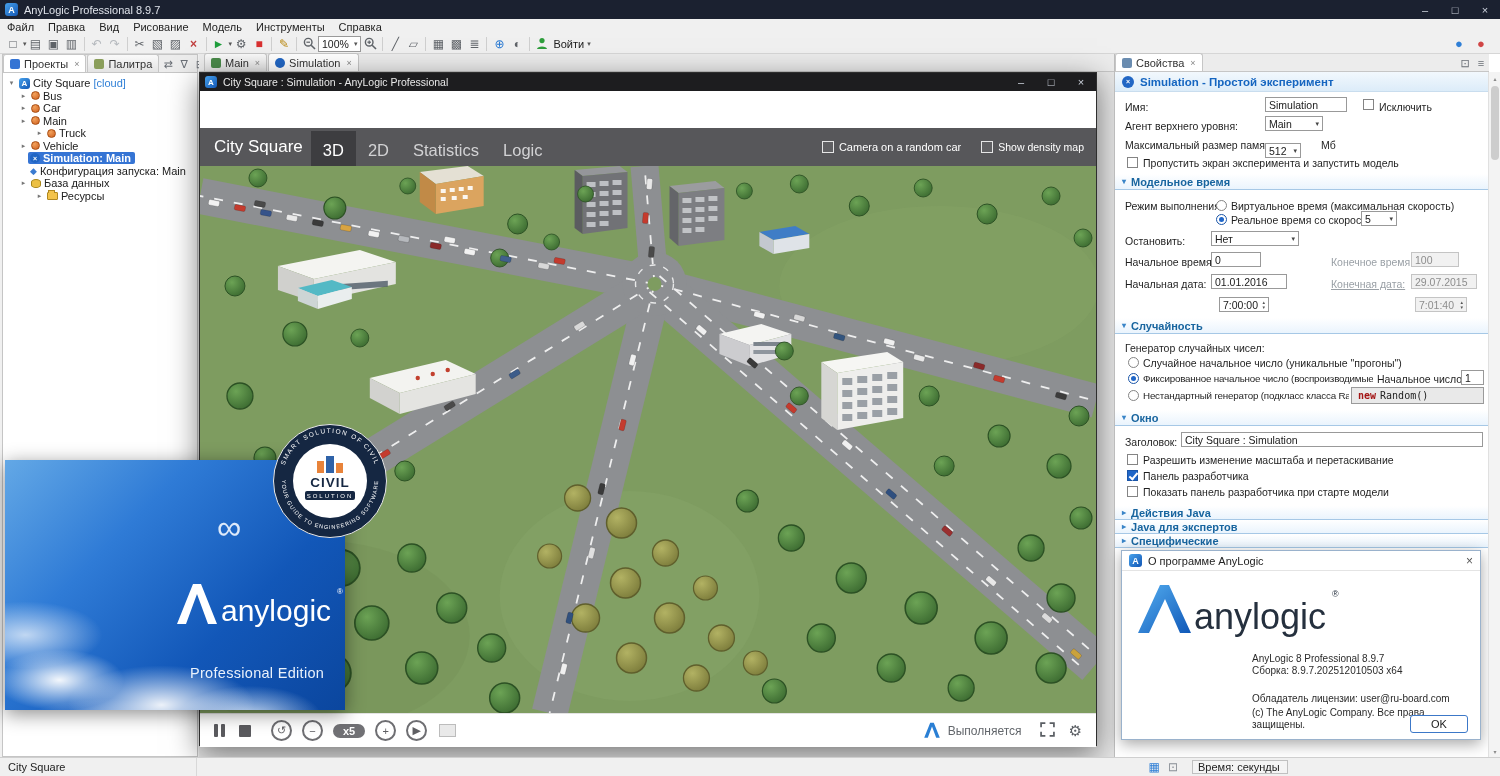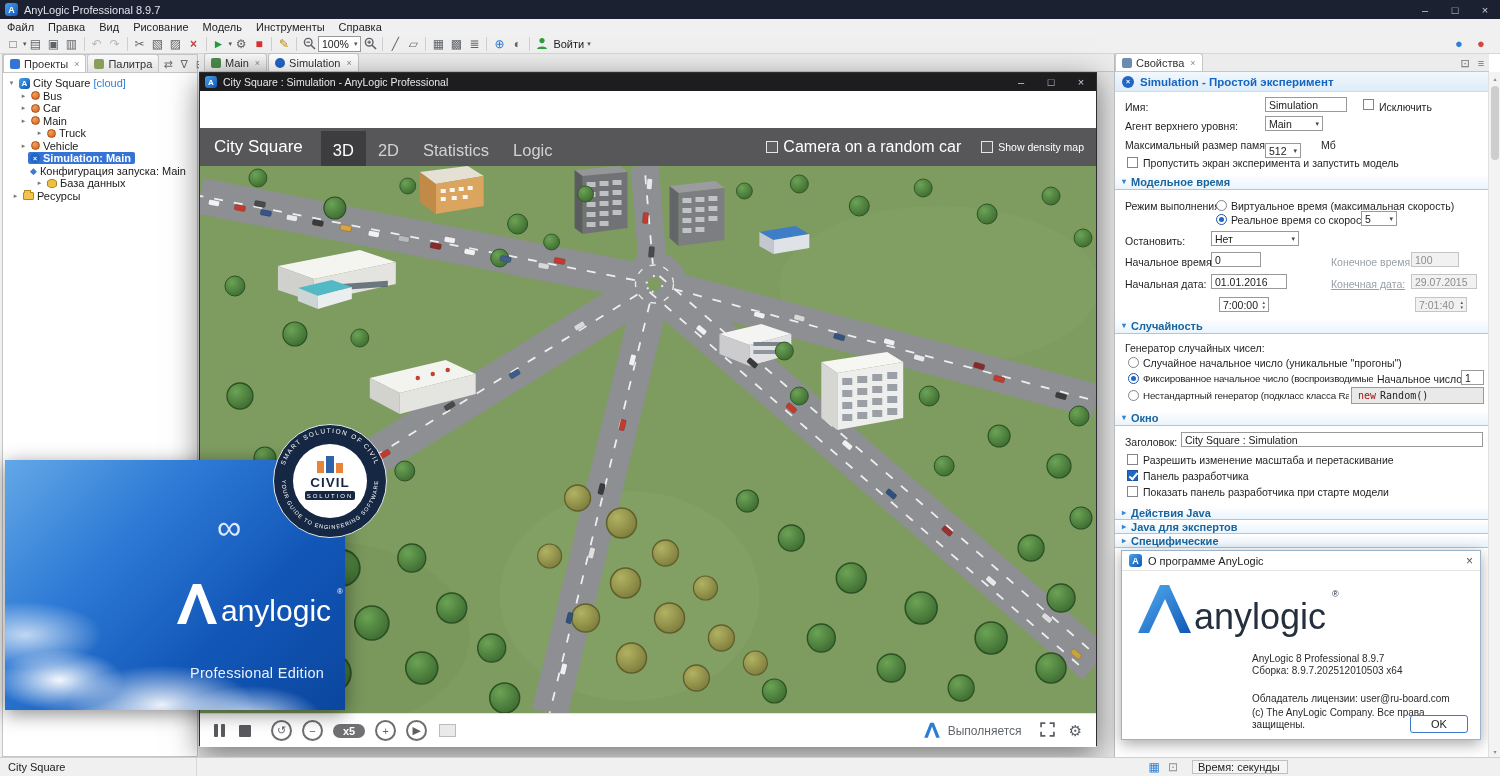--- a/index.html
+++ b/index.html
@@ -274,26 +274,26 @@
       <div class="trow" style="padding-left:25px;">
         <span class="hl">
           <span class="sico">×</span>
           <span>Simulation: Main</span>
         </span>
       </div>
       <div class="trow" style="padding-left:27px;">
         <span class="cfgico">◆</span>
         <span>Конфигурация запуска: Main</span>
       </div>
-      <div class="trow" style="padding-left:32px;">
+      <div class="trow" style="padding-left:16px;">
         <span class="exp">▸</span>
         <span class="dbico"></span>
         <span>База данных</span>
       </div>
-      <div class="trow" style="padding-left:8px;">
+      <div class="trow" style="padding-left:32px;">
         <span class="exp">▸</span>
         <span class="fico"></span>
         <span>Ресурсы</span>
       </div>
     </div>
   </div>
 
   <div class="a center">
     <div class="tabbar etabs">
       <span class="tab" style="margin-left:5px;">
@@ -315,27 +315,27 @@
       <span>City Square : Simulation - AnyLogic Professional</span>
       <span style="margin-left:auto;display:flex;">
         <span class="wbtn">–</span>
         <span class="wbtn">□</span>
         <span class="wbtn">×</span>
       </span>
     </div>
 
     <div class="navbar">
       <span style="margin-left:14px;font-size:17px;">City Square</span>
-      <span style="display:flex;margin-left:18px;height:32px;">
+      <span style="display:flex;margin-left:8px;height:32px;">
         <span class="navtab act">3D</span>
         <span class="navtab">2D</span>
         <span class="navtab">Statistics</span>
         <span class="navtab">Logic</span>
       </span>
-      <span style="margin-left:auto;display:flex;align-items:center;gap:5px;font-size:16px;text-align:center;">
+      <span style="margin-left:auto;display:flex;align-items:center;gap:5px;font-size:11px;text-align:center;">
         <span class="wchk"></span>
         <span>Camera on a random car</span>
       </span>
       <span style="margin:0 12px 0 20px;display:flex;align-items:center;gap:5px;font-size:10.5px;">
         <span class="wchk"></span>
         <span>Show density map</span>
       </span>
     </div>
 
     <div class="viewport">
@@ -741,21 +741,21 @@
     <span class="lbl" style="left:10px;top:287px;">Генератор случайных чисел:</span>
     <span class="rad" style="left:13px;top:303px;"></span>
     <span class="lbl" style="left:28px;top:302px;">Случайное начальное число (уникальные "прогоны")</span>
     <span class="rad on" style="left:13px;top:319px;"></span>
     <span class="lbl" style="left:28px;top:318px;max-width:230px;overflow:hidden;font-size:9.8px;letter-spacing:-0.2px;">Фиксированное начальное число (воспроизводимые "прогоны")</span>
     <span class="lbl" style="left:262px;top:318px;">Начальное число:</span>
     <div class="tin" style="left:346px;top:316px;width:23px;">1</div>
     <span class="rad" style="left:13px;top:336px;"></span>
     <span class="lbl" style="left:28px;top:335px;max-width:206px;overflow:hidden;font-size:9.8px;letter-spacing:-0.2px;">Нестандартный генератор (подкласс класса Random):</span>
     <div class="codebox" style="left:236px;top:333px;width:133px;height:17px;">
-      <span style="color:#a31515;font-weight:normal;">new</span>
+      <span style="color:#a31515;font-weight:bold;">new</span>
       <span style="color:#222;">Random()</span>
     </div>
 
     <div class="sec" style="top:356px;">
       <span class="mk">▾</span>
       <span>Окно</span>
     </div>
 
     <span class="lbl" style="left:10px;top:381px;">Заголовок:</span>
     <div class="tin" style="left:66px;top:378px;width:302px;">City Square : Simulation</div>

